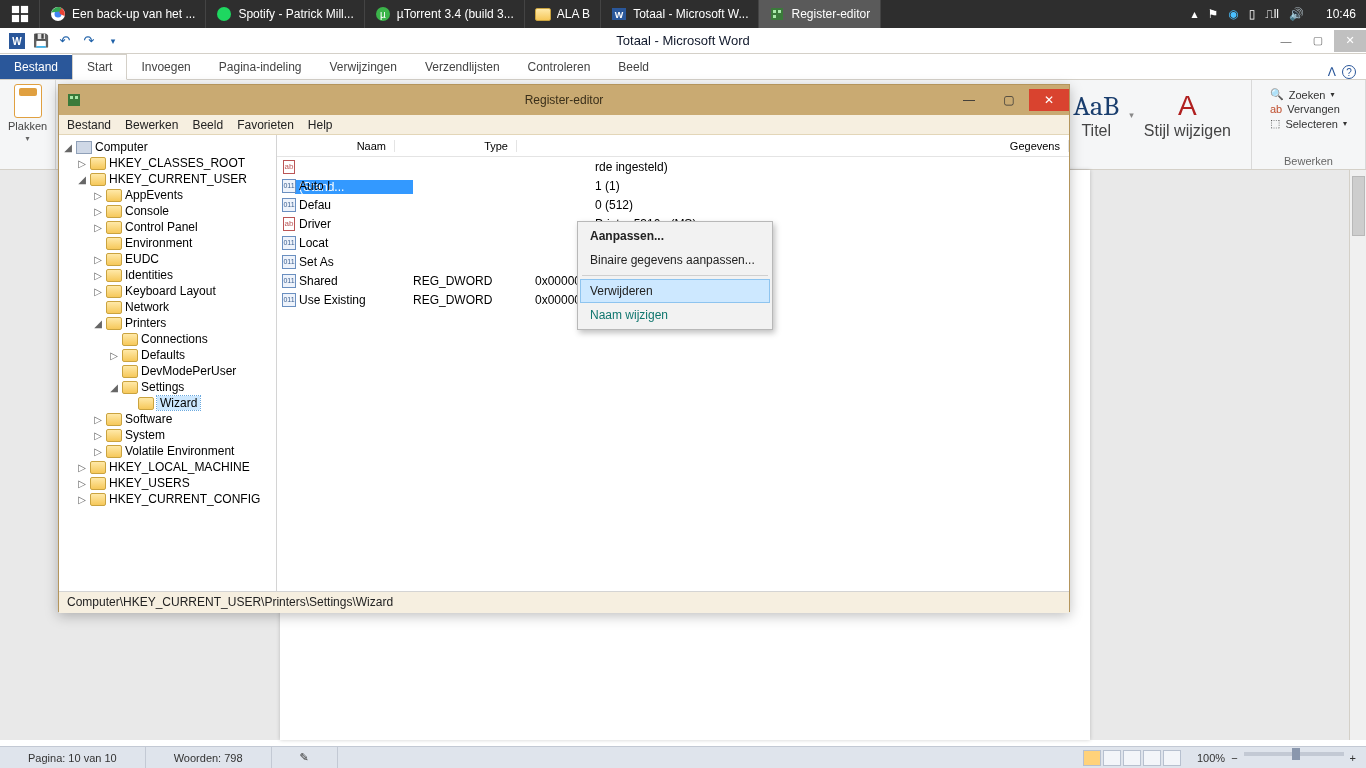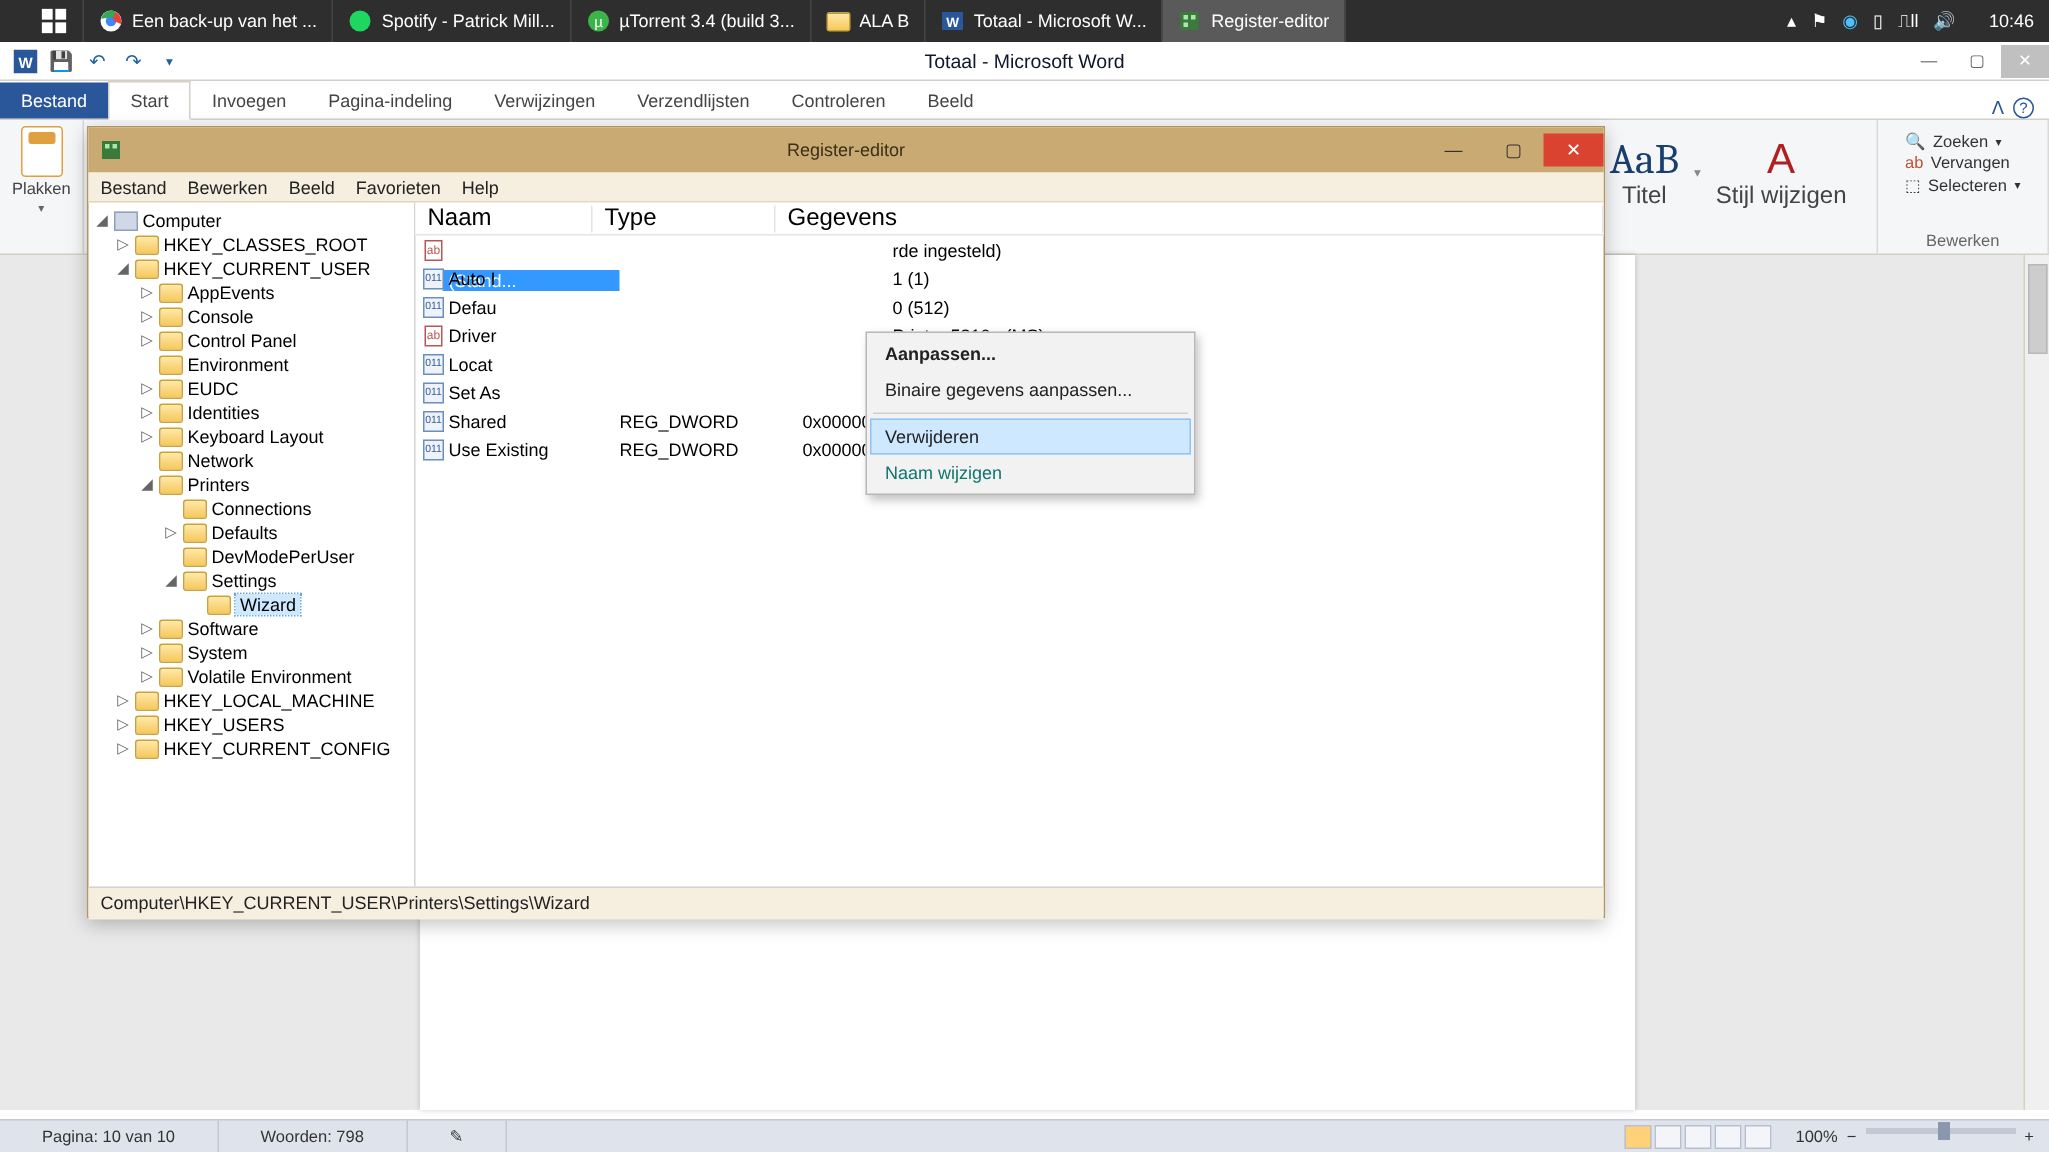--- a/index.html
+++ b/index.html
@@ -1,18 +1,18 @@
 <!DOCTYPE html>
 <html><head>
 <meta charset="utf-8">
 <style>
   * { box-sizing: border-box; margin: 0; padding: 0; font-family: "Segoe UI", Tahoma, sans-serif; }
   html, body { width: 1366px; height: 768px; overflow: hidden; background: #fff; }
   
-  .taskbar { position: absolute; top: 0; left: 0; width: 1366px; height: 28px; background: #2e2e2e; display: flex; align-items: stretch; color: #fff; font-size: 12px; padding-left: 16px; }
+  .taskbar { position: absolute; top: 0; left: 0; width: 1366px; height: 28px; background: #2e2e2e; display: flex; align-items: stretch; color: #fff; font-size: 12px; }
   .task-start { width: 40px; display: flex; align-items: center; justify-content: center; background: #2e2e2e; border-right: 1px solid #444; }
   .task-start svg { width: 18px; height: 18px; }
   .task-item { display: flex; align-items: center; gap: 6px; padding: 0 10px; max-width: 170px; border-right: 1px solid #444; cursor: default; }
   .task-item.active { background: #5a5a5a; }
   .task-item .ticon { width: 16px; height: 16px; flex-shrink: 0; display:flex; align-items:center; justify-content:center;}
   .task-item .tlabel { white-space: nowrap; overflow: hidden; text-overflow: ellipsis; }
   .task-spacer { flex: 1; }
   .tray { display: flex; align-items: center; gap: 10px; padding: 0 12px; }
   .tray span { font-size: 12px; }
   .clock { padding: 0 10px; display:flex; align-items:center; font-size:12px;}
@@ -67,34 +67,34 @@
   .reg-wc .rwbtn.close { background:#d9432f; color:#fff;}
   .reg-menu { height:20px; display:flex; align-items:center; gap:14px; padding:0 8px; font-size:12px; color:#222; border-bottom:1px solid #e3d6b8; background:#f6efe0;}
   .reg-body { display:flex; height:456px;}
   .reg-tree { width:218px; border-right:1px solid #d4d4d4; overflow:auto; font-size:12px; padding:4px 0;}
   .tnode { display:flex; align-items:center; gap:3px; padding:1px 0 1px 4px; white-space:nowrap; }
   .tarrow { width:10px; text-align:center; color:#666; font-size:10px; cursor:default;}
   .tfolder { width:16px; height:13px; background:linear-gradient(#ffe9a8,#f6c85a); border:1px solid #caa33f; border-radius:2px; flex-shrink:0;}
   .tcomp { width:16px; height:13px; background:#cfd8e6; border:1px solid #8fa0b8; flex-shrink:0;}
   .tsel { background:#cde8ff; outline:1px dotted #6aa9df;}
   .reg-list { flex:1; position:relative;}
-  .reg-cols { height:22px; display:flex; align-items:center; font-size:16px; border-bottom:1px solid #e4e4e4; background:#fff;}
+  .reg-cols { height:22px; display:flex; align-items:center; font-size:11px; border-bottom:1px solid #e4e4e4; background:#fff;text-align:right;}
   .reg-cols .col { padding:0 8px; border-right:1px solid #e4e4e4;}
   .reg-rows { font-size:12px;}
   .rrow { display:flex; align-items:center; height:19px;}
   .rrow .ric { width:18px; display:flex; align-items:center; justify-content:center; padding-left:6px;}
   .ic-str { width:14px; height:14px; background:#fff; border:1px solid #b55; color:#b55; font-size:8px; display:flex; align-items:center; justify-content:center;}
   .ic-dw { width:14px; height:14px; background:#eef3fb; border:1px solid #6a8fc0; color:#3a5f90; font-size:7px; display:flex; align-items:center; justify-content:center;}
   .rrow .c1 { width:118px; padding-left:4px;}
   .rrow .c2 { width:122px;}
   .rrow .c3 { flex:1;}
   .rrow.sel .c1 { background:#3399ff; color:#fff;margin-top:40px;}
   .reg-status { height:22px; border-top:1px solid #d4d4d4; font-size:12px; padding:3px 8px; color:#222; background:#f6efe0;}
   
-  .ctxmenu { position:absolute; top:86px; left:300px; width:220px; background:#f2f2f2; border:1px solid #b8b8b8; box-shadow:2px 3px 6px rgba(0,0,0,.25); font-size:12px; padding:2px;}
+  .ctxmenu { position:absolute; top:86px; left:300px; width:196px; background:#f2f2f2; border:1px solid #b8b8b8; box-shadow:2px 3px 6px rgba(0,0,0,.25); font-size:12px; padding:2px;}
   .ctxmenu .citem { padding:5px 10px; color:#222;}
   .ctxmenu .citem.disabled { color:#0f766e;}
   .ctxmenu .citem.hover { background:#cde8ff; border:1px solid #8ec4ef; padding:4px 9px;}
   .ctxmenu .csep { height:1px; background:#cfcfcf; margin:3px 2px;}
   
   .vscroll { position:absolute; top:170px; right:0; width:17px; height:570px; background:#f0f0f0; border-left:1px solid #d4d0c8;}
   .vscroll .thumb { position:absolute; top:6px; left:2px; width:13px; height:60px; background:#cdcdcd; border:1px solid #b8b8b8;}
 </style>
 </head>
 <body>

